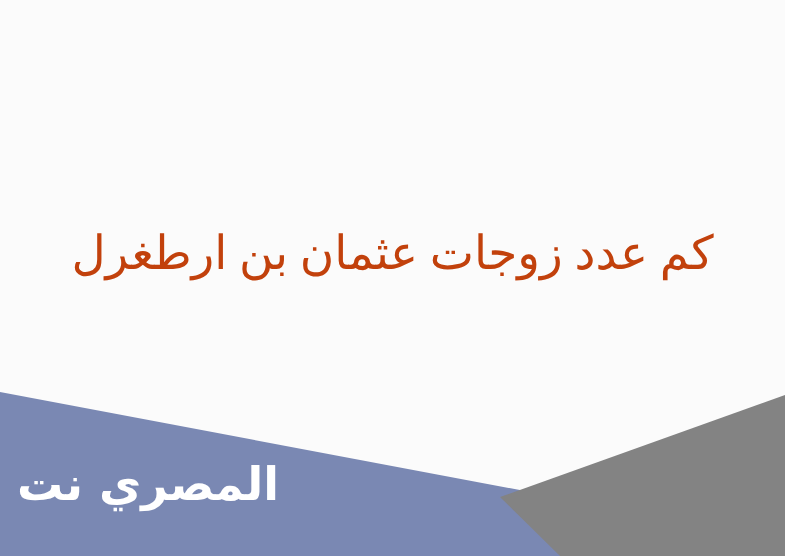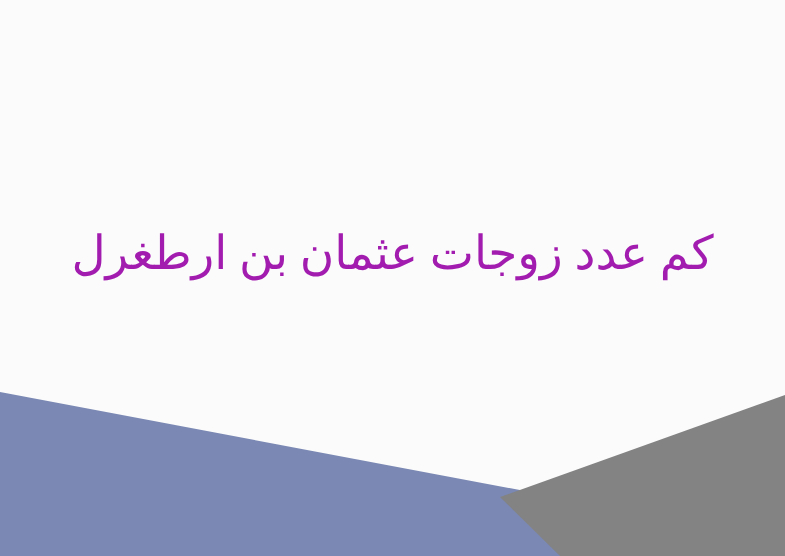--- a/index.html
+++ b/index.html
@@ -31,21 +31,21 @@
 
   
   #headline {
     position: absolute;
     left: 60px;
     top: 218px;
     width: 665px;
     text-align: center;
     direction: rtl;
     unicode-bidi: isolate;
-    color: #a21caf;
+    color: #c2410c;
     font-family: "Liberation Serif", "DejaVu Serif", serif;
     font-size: 47px;
     line-height: 1.52;
     font-weight: 400;
     letter-spacing: 0px;
     white-space: pre-line;
   }
 
   
   #watermark {
@@ -71,14 +71,15 @@
 
   <svg id="shapes" viewBox="0 0 785 556" preserveAspectRatio="none">
 
     <polygon points="0,392 785,540 785,556 0,556" fill="#7a88b3"></polygon>
 
     <polygon points="500,497 785,395 785,556 560,556" fill="#838383"></polygon>
   </svg>
 
   <div id="headline">كم عدد زوجات عثمان بن ارطغرل</div>
 
+  <div id="watermark">المصري نت</div>
 
 </div>
 
 </body></html>

